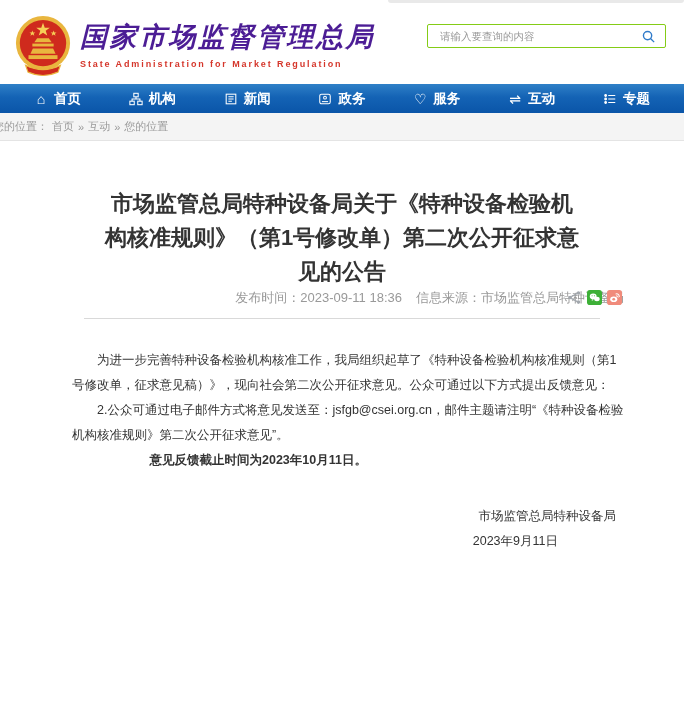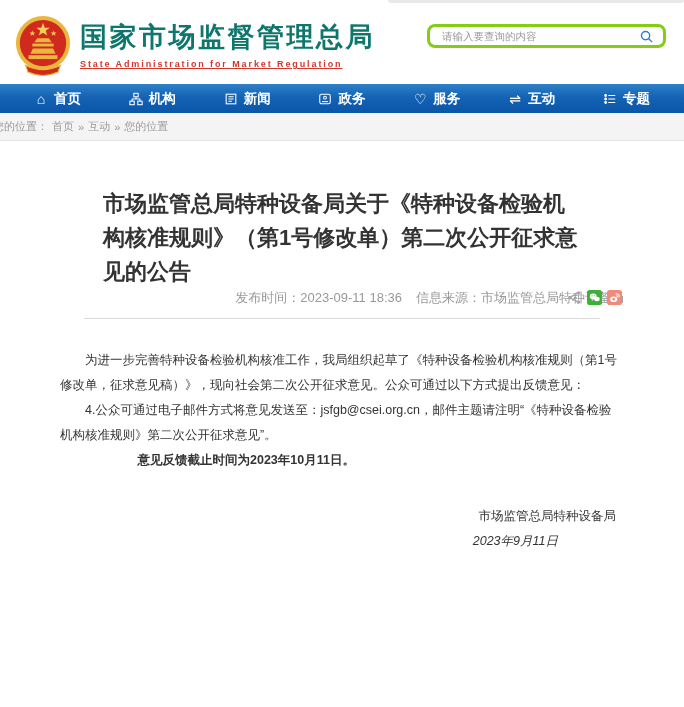--- a/index.html
+++ b/index.html
@@ -6,24 +6,24 @@
   html,body { width:684px; height:707px; background:#fff; overflow:hidden;
     font-family:"Liberation Sans", sans-serif; }
 
   
   .header { position:relative; height:84px; background:#fff; }
   .top-streak { position:absolute; left:388px; top:0; width:296px; height:3px;
     background:#e9e9e9; border-radius:0 0 5px 5px; }
   .logo-area { position:absolute; left:14px; top:15px; display:flex; align-items:flex-start; }
   .emblem { width:58px; height:62px; }
   .titles { margin-left:8px; padding-top:7px; }
-  .site-title { font-size:27px; font-weight:bold; color:#0f766e; letter-spacing:2.5px; line-height:30px; }
-  .site-sub { font-size:9px; font-weight:bold; color:#d5362b; letter-spacing:1.9px; margin-top:7px;text-decoration:underline; }
+  .site-title { font-size:27px; font-weight:bold; color:#4c1d95; letter-spacing:2.5px; line-height:30px;font-style:italic; }
+  .site-sub { font-size:9px; font-weight:bold; color:#d5362b; letter-spacing:1.9px; margin-top:7px; }
   .search-box { position:absolute; left:427px; top:24px; width:239px; height:24px;
-    border:3px solid #84cc16; border-radius:8px; display:flex; align-items:center;
+    border:1px solid #84cc16; border-radius:2px; display:flex; align-items:center;
     padding:0 9px 0 12px; background:#fff; }
   .search-box input { flex:1; border:none; outline:none; font-size:10.5px; color:#333;
     font-family:"Liberation Sans", sans-serif; background:transparent; }
   .search-box input::placeholder { color:#9a9a9a; }
   .search-ico { width:15px; height:15px; flex:0 0 auto; cursor:pointer; }
 
   
   .nav { height:29px; background:linear-gradient(180deg,#2f80c7 0%,#1463b5 45%,#0a55a8 100%);
     display:flex; align-items:center; justify-content:space-between; padding:0 34px; }
   .nav-item { display:flex; align-items:center; gap:6px; color:#fff; font-size:13.5px;
@@ -33,37 +33,37 @@
   .nav-ico svg { width:14px; height:14px; }
 
   
   .breadcrumb { height:28px; background:#f4f4f4; border-bottom:1px solid #e4e4e4;
     display:flex; align-items:center; font-size:11px; color:#999; }
   .breadcrumb .inner { margin-left:-7px; display:flex; align-items:center; gap:4px; white-space:nowrap; }
   .breadcrumb a { color:#999; text-decoration:none; cursor:pointer; }
 
   
   .content { padding:0 60px; position:relative; }
-  .article-title { width:478px; margin:46px auto 0; font-size:22px;
+  .article-title { width:478px; margin:46px auto 0; text-align:center; font-size:22px;
     line-height:34px; font-weight:600; color:#333; }
   .meta { position:relative; text-align:right; font-size:13px;
     color:#999; height:18px; line-height:18px; }
   .meta .gap { display:inline-block; width:14px; }
   .share { position:absolute; right:2px; top:1px; display:flex; gap:5px; align-items:center; }
   .share-btn { width:15px; height:15px; cursor:pointer; display:inline-flex; }
   .share-btn svg { width:15px; height:15px; }
   .divider { height:1px; background:#d9d9d9; margin:11px 24px 0; }
 
   .body-text { margin-top:29px; font-size:12.5px; line-height:25px; color:#333; }
-  .body-text p { text-indent:2em; }
+  .body-text p { text-indent:2em;margin-left:12px; }
   .deadline { text-indent:6.2em !important;font-weight:bold; }
   .attachment { margin-top:16px; text-indent:5.6em !important; cursor:pointer; }
   .signature { margin-top:31px; font-size:12.5px; color:#333; line-height:25px; }
   .sig-name { text-align:right; padding-right:8px; }
-  .sig-date { text-align:right; padding-right:66px;font-style:italic; }
+  .sig-date { text-align:right; padding-right:66px; }
 </style>
 </head>
 <body>
 
 <div class="header">
   <div class="top-streak"></div>
 
   <div class="logo-area">
     <svg class="emblem" viewBox="0 0 60 64">
       <circle cx="30" cy="29" r="28" fill="#e9b63e"></circle>
@@ -195,21 +195,21 @@
           <path d="M10 6.2 q1.7 -0.3 1.9 1.4" stroke="#fff" stroke-width="1" fill="none" stroke-linecap="round"></path>
         </svg>
       </span>
     </div>
   </div>
 
   <div class="divider"></div>
 
   <div class="body-text">
     <p>为进一步完善特种设备检验机构核准工作，我局组织起草了《特种设备检验机构核准规则（第1号修改单，征求意见稿）》，现向社会第二次公开征求意见。公众可通过以下方式提出反馈意见：</p>
-    <p>4.公众可通过电子邮件方式将意见发送至：jsfgb@csei.org.cn，邮件主题请注明“《特种设备检验机构核准规则》第二次公开征求意见”。</p>
+    <p>2.公众可通过电子邮件方式将意见发送至：jsfgb@csei.org.cn，邮件主题请注明“《特种设备检验机构核准规则》第二次公开征求意见”。</p>
     <p class="deadline">意见反馈截止时间为2023年10月11日。</p>
   </div>
 
   <div class="signature">
     <div class="sig-name">市场监管总局特种设备局</div>
     <div class="sig-date">2023年9月11日</div>
   </div>
 </div>
 
 </body></html>

